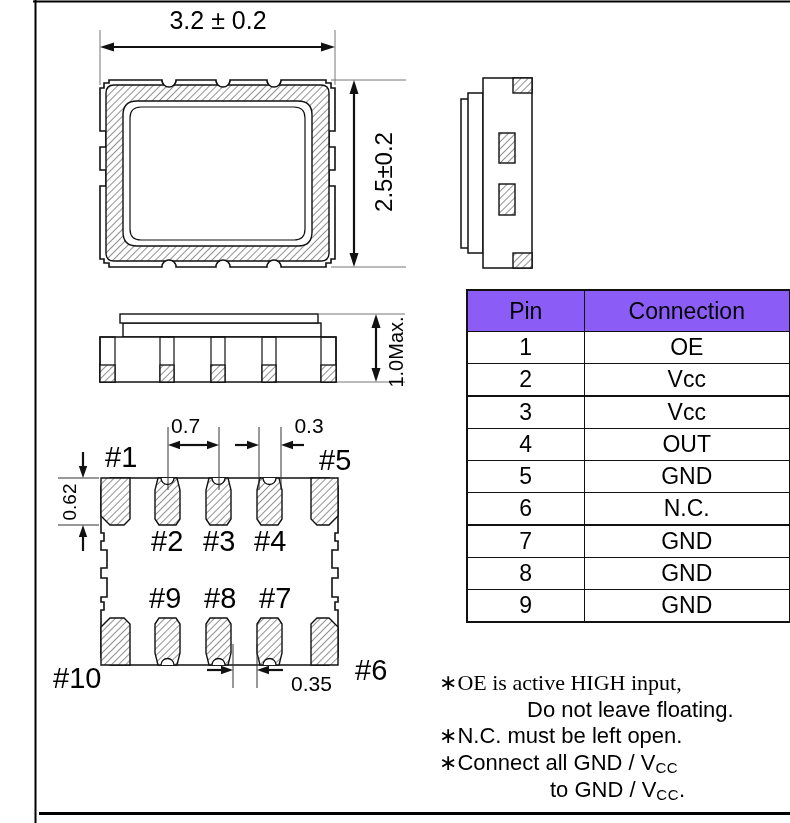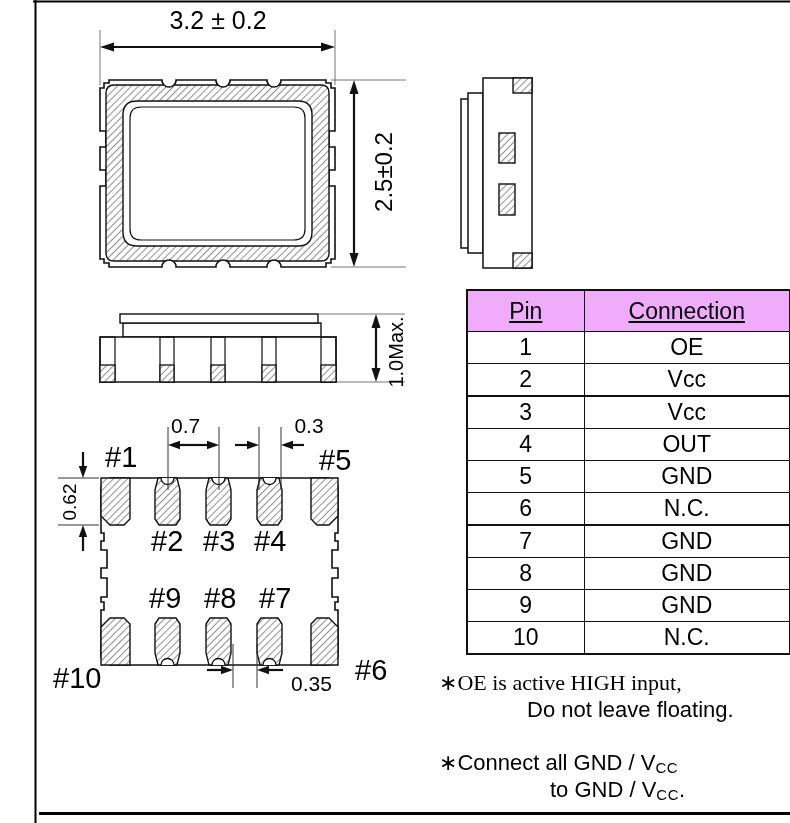--- a/index.html
+++ b/index.html
@@ -35,21 +35,21 @@
   
   .pin-table {
     position:absolute; left:433px; top:289px;
     border-collapse:collapse; table-layout:fixed;
     border:2.5px solid #111;
   }
   .pin-table th, .pin-table td {
     border:1.5px solid #111; text-align:center; vertical-align:middle;
     padding:0; font-weight:normal; font-size:23px; color:#000;
   }
-  .pin-table th { background:#f0abfc; height:40px;text-decoration:underline; }
+  .pin-table th { background:#8b5cf6; height:40px; }
   .pin-table td { height:31px; }
   .col-pin  { width:117px; }
   .col-conn { width:206px; }
   tr.thick td { border-top-width:2.6px; }
 
   
   .note { position:absolute; font-size:22px; white-space:nowrap; color:#000; }
   .sub  { font-size:15px; vertical-align:-3px; letter-spacing:0.5px; }
 </style>
 </head>
@@ -281,25 +281,22 @@
           <td>GND</td>
         </tr>
       <tr>
           <td>8</td>
           <td>GND</td>
         </tr>
       <tr>
           <td>9</td>
           <td>GND</td>
         </tr>
-      <tr>
-          <td>10</td>
-          <td>N.C.</td>
-        </tr>
     </tbody>
   </table>
 
   <div class="note" style="left:406px; top:670px;font-family:Liberation Serif, serif;">∗OE is active HIGH input,</div>
   <div class="note" style="left:494px; top:697px;">Do not leave floating.</div>
+  <div class="note" style="left:406px; top:723px;">∗N.C. must be left open.</div>
   <div class="note" style="left:517px; top:777px;"><span>to GND / V</span><span class="sub">CC</span><span>.</span></div>
   <div class="note" style="left:406px; top:750px;"><span>∗Connect all GND / V</span><span class="sub">CC</span></div>
 
 </div>
 
 </body></html>

